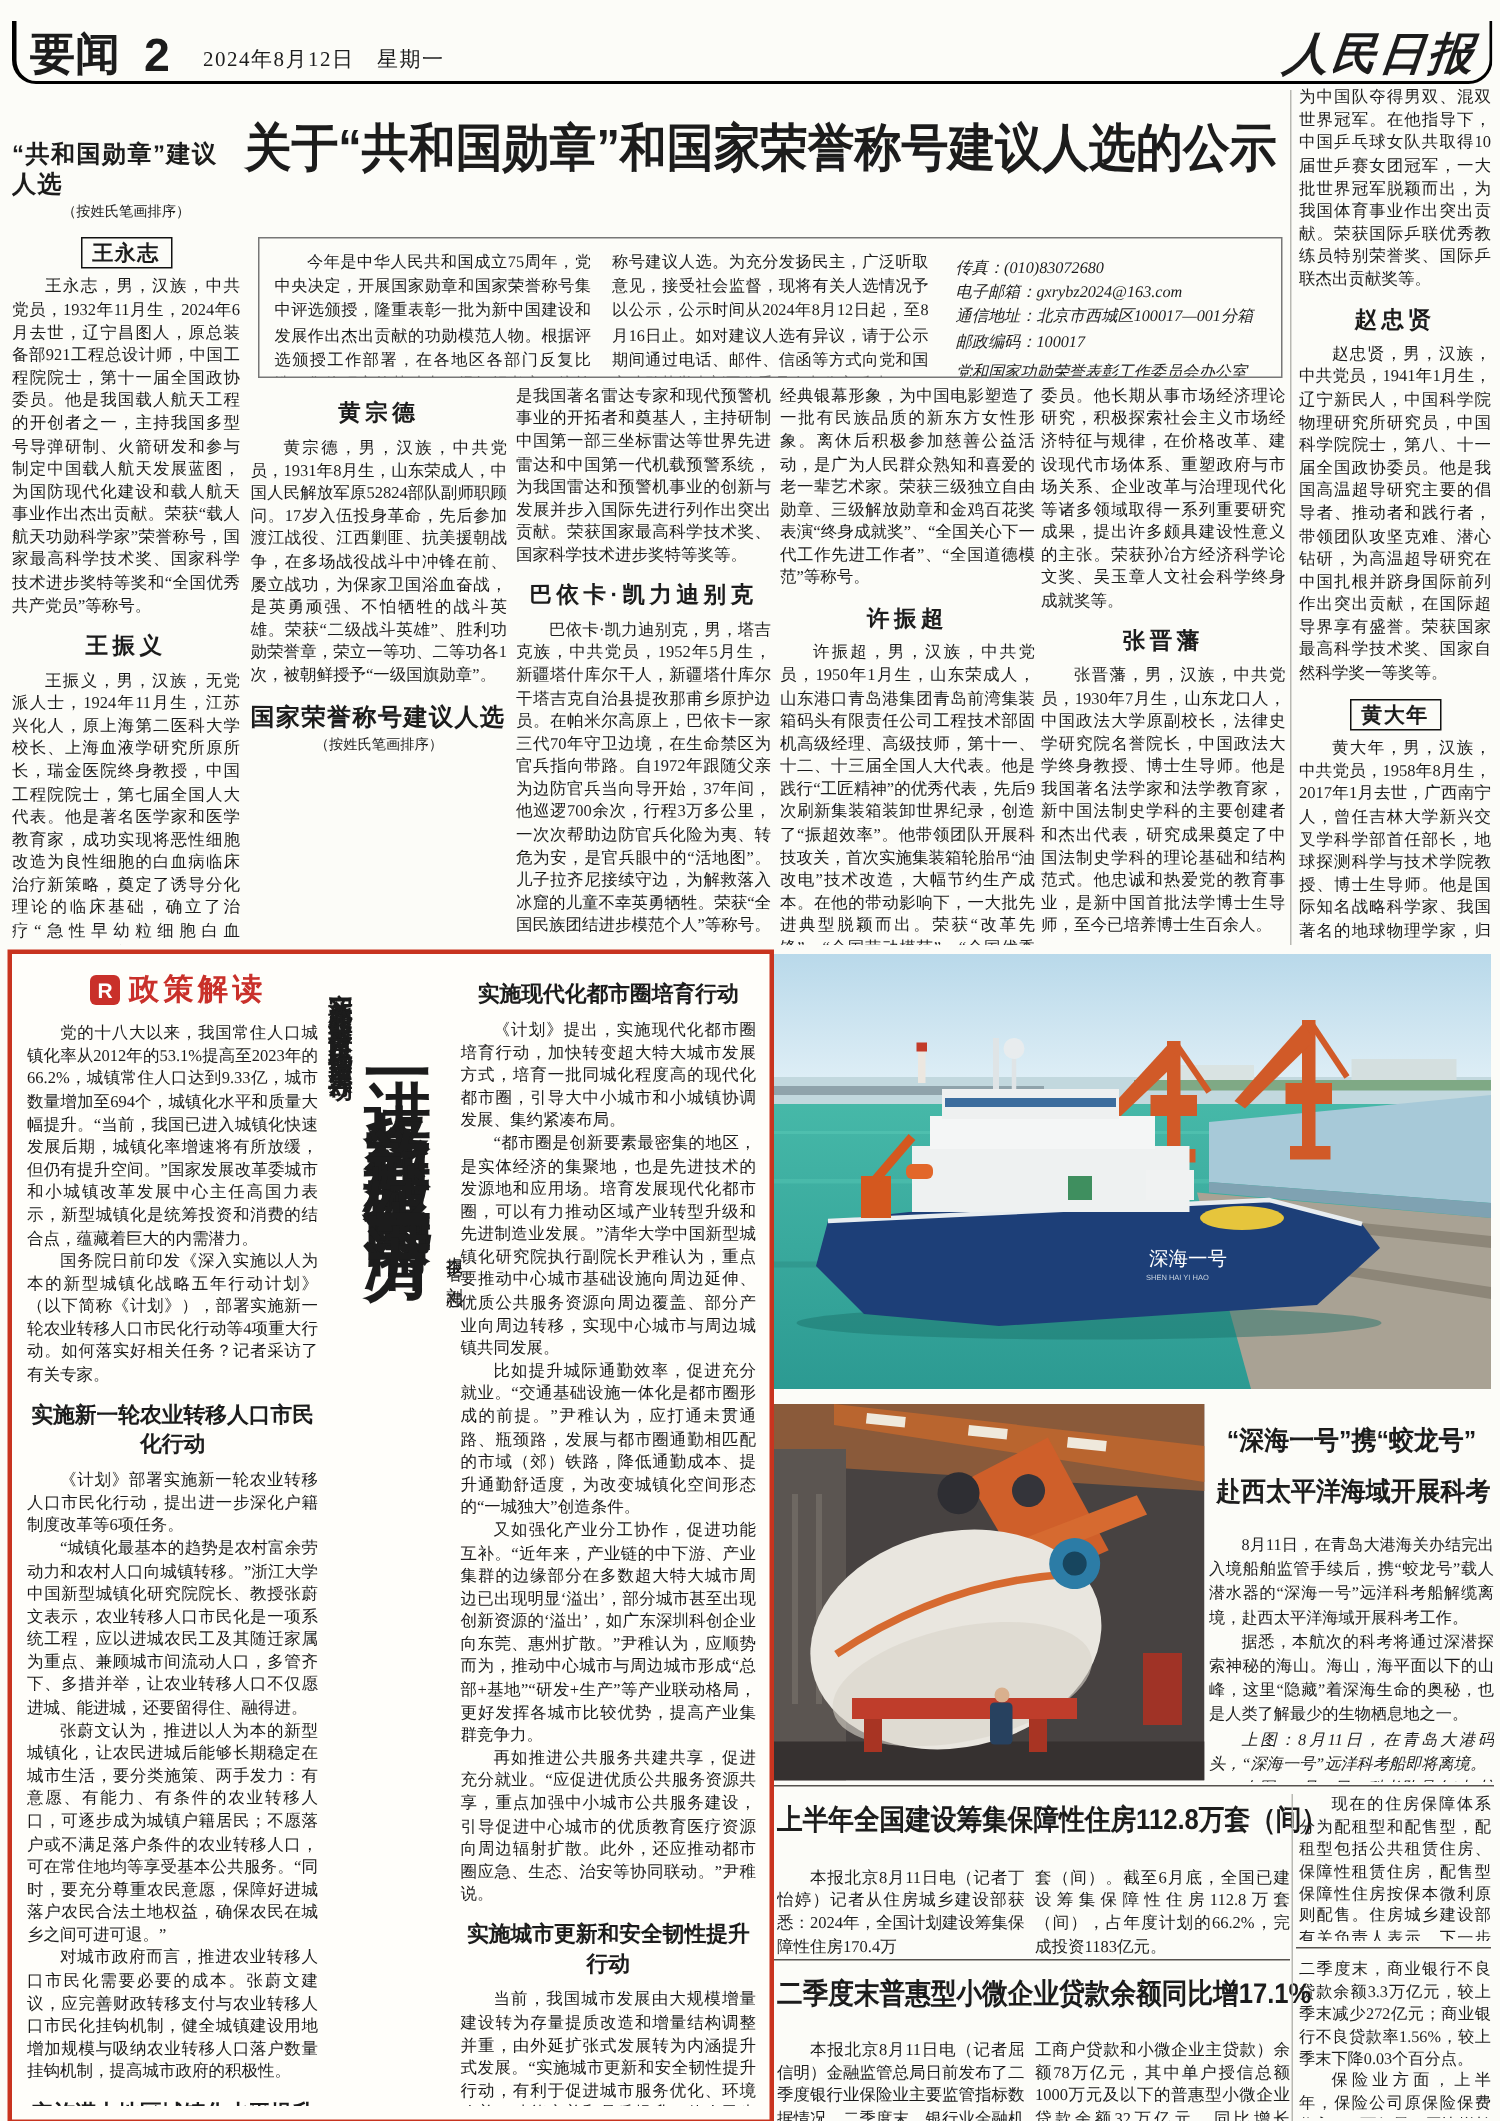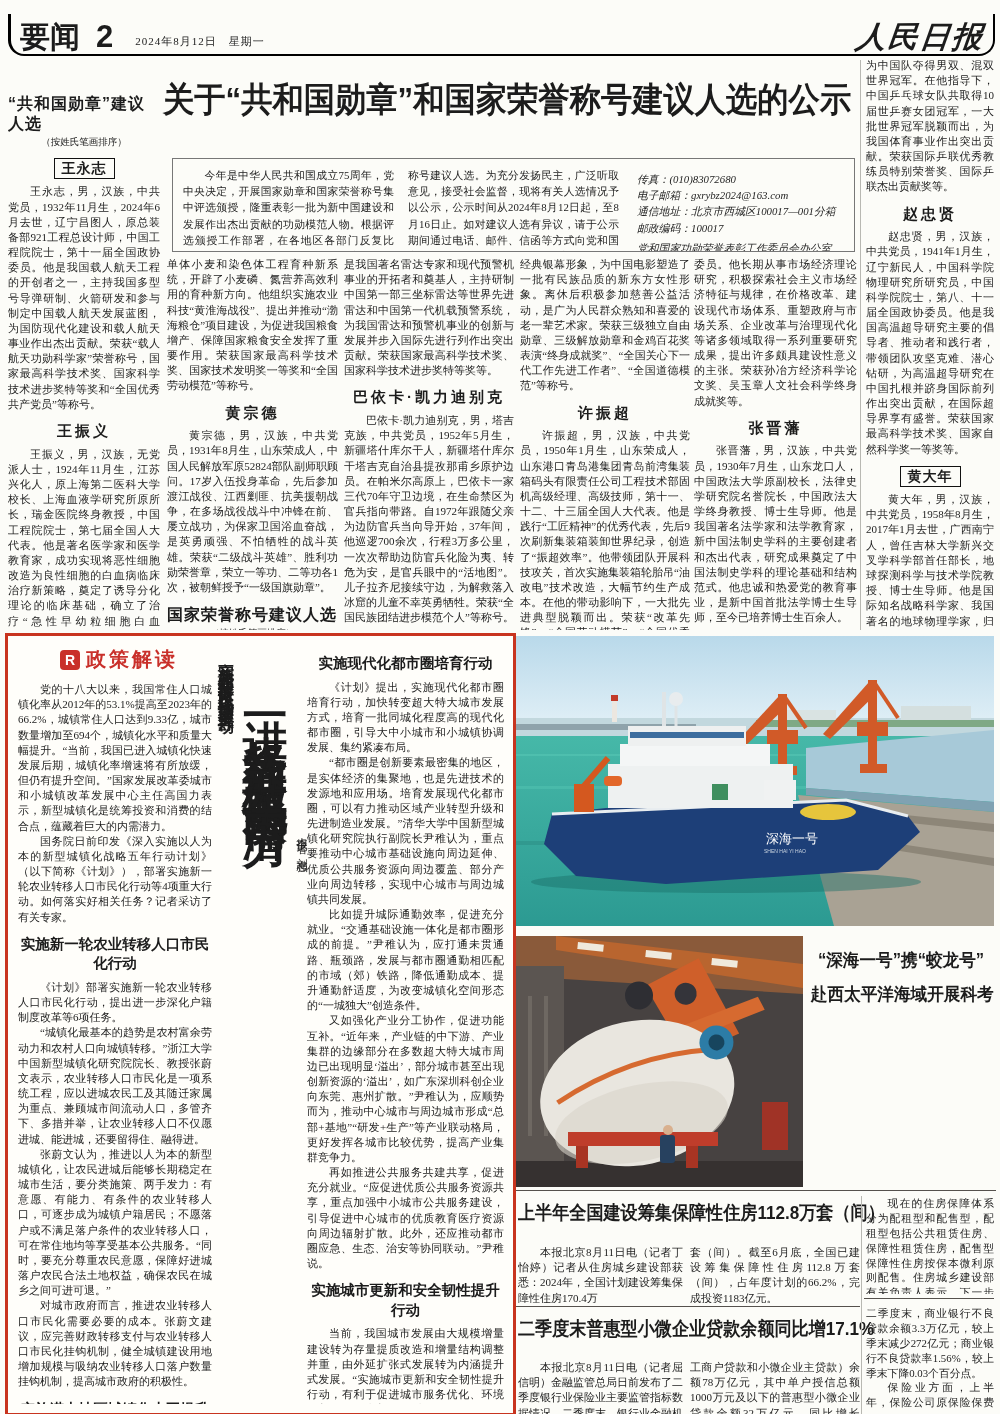--- a/index.html
+++ b/index.html
@@ -5,21 +5,21 @@
   html,body{margin:0;padding:0;background:#e8e8e4;}
   .page{position:relative;width:1000px;height:1414px;margin:0 auto;background:#fcfcf8;
         font-family:"Liberation Serif","DejaVu Serif",serif;color:#1c1c1c;overflow:hidden;}
   
   .mast-frame{position:absolute;left:8px;top:14px;width:982px;height:40px;
               border-left:3px solid #000;border-bottom:2.5px solid #000;border-right:2.5px solid #000;
               border-bottom-left-radius:16px;border-bottom-right-radius:16px;}
   .mast{position:absolute;left:16px;top:6px;width:972px;height:46px;display:flex;align-items:flex-end;}
   .mast-section{font-family:"Liberation Sans",sans-serif;font-weight:900;font-size:30px;line-height:1;margin-left:4px;}
   .mast-page{font-family:"Liberation Sans",sans-serif;font-weight:700;font-size:31px;line-height:1;margin-left:16px;}
-  .mast-date{font-size:11px;margin-left:22px;margin-bottom:3px;letter-spacing:1px;}
+  .mast-date{font-size:14px;margin-left:22px;margin-bottom:3px;letter-spacing:1px;}
   .mast-logo{margin-left:auto;margin-right:4px;font-weight:900;font-size:30px;line-height:1;
              font-style:italic;transform:skewX(-6deg);letter-spacing:2px;}
   
   .ann-headline{position:absolute;left:163px;top:74px;width:700px;margin:0;
                 font-family:"Liberation Sans",sans-serif;font-weight:900;font-size:34px;line-height:1.5;
                 white-space:nowrap;transform:scaleX(.92);transform-origin:left center;}
   .intro-box{position:absolute;left:172px;top:158px;width:661px;height:76px;border:1.2px solid #777;
              padding:8px 10px;display:flex;gap:14px;font-size:10.8px;line-height:1.5;overflow:hidden;}
   .intro-col{flex:1 1 0;text-align:justify;}
   .col{position:absolute;font-size:11px;line-height:1.38;text-align:justify;overflow:hidden;}
@@ -90,21 +90,20 @@
   </div>
   <div class="col" style="left:8px;top:84px;width:152px;height:546px">
       <div class="sec-head">“共和国勋章”建议人选</div>
       <div class="note">（按姓氏笔画排序）</div>
       <div class="boxname-wrap"><span class="boxname">王永志</span></div>
       <p class="para">王永志，男，汉族，中共党员，1932年11月生，2024年6月去世，辽宁昌图人，原总装备部921工程总设计师，中国工程院院士，第十一届全国政协委员。他是我国载人航天工程的开创者之一，主持我国多型号导弹研制、火箭研发和参与制定中国载人航天发展蓝图，为国防现代化建设和载人航天事业作出杰出贡献。荣获“载人航天功勋科学家”荣誉称号，国家最高科学技术奖、国家科学技术进步奖特等奖和“全国优秀共产党员”等称号。</p>
       <div class="name-head">王振义</div>
       <p class="para">王振义，男，汉族，无党派人士，1924年11月生，江苏兴化人，原上海第二医科大学校长、上海血液学研究所原所长，瑞金医院终身教授，中国工程院院士，第七届全国人大代表。他是著名医学家和医学教育家，成功实现将恶性细胞改造为良性细胞的白血病临床治疗新策略，奠定了诱导分化理论的临床基础，确立了治疗“急性早幼粒细胞白血病”的“上海方案”，为医学实践和理论创新作出了重大贡献。他放弃申请药物专利，无私公开治疗方案，使更多患者受益。他多年来奋战在医学教育一线，培育了大批优秀医学人才。荣获国家最高科学技术奖。</p>
     </div>
   <div class="col" style="left:167px;top:257px;width:171px;height:373px">
-      <p class="para cont">单体小麦和染色体工程育种新系统，开辟了小麦磷、氮营养高效利用的育种新方向。他组织实施农业科技“黄淮海战役”、提出并推动“渤海粮仓”项目建设，为促进我国粮食增产、保障国家粮食安全发挥了重要作用。荣获国家最高科学技术奖、国家技术发明奖一等奖和“全国劳动模范”等称号。</p>
       <div class="name-head">黄宗德</div>
       <p class="para">黄宗德，男，汉族，中共党员，1931年8月生，山东荣成人，中国人民解放军原52824部队副师职顾问。17岁入伍投身革命，先后参加渡江战役、江西剿匪、抗美援朝战争，在多场战役战斗中冲锋在前、屡立战功，为保家卫国浴血奋战，是英勇顽强、不怕牺牲的战斗英雄。荣获“二级战斗英雄”、胜利功勋荣誉章，荣立一等功、二等功各1次，被朝鲜授予“一级国旗勋章”。</p>
       <div class="sec-head">国家荣誉称号建议人选</div>
       <div class="note">（按姓氏笔画排序）</div>
     </div>
   <div class="col" style="left:344px;top:257px;width:170px;height:373px">
       <p class="para cont">是我国著名雷达专家和现代预警机事业的开拓者和奠基人，主持研制中国第一部三坐标雷达等世界先进雷达和中国第一代机载预警系统，为我国雷达和预警机事业的创新与发展并步入国际先进行列作出突出贡献。荣获国家最高科学技术奖、国家科学技术进步奖特等奖等。</p>
       <div class="name-head">巴依卡·凯力迪别克</div>
       <p class="para">巴依卡·凯力迪别克，男，塔吉克族，中共党员，1952年5月生，新疆塔什库尔干人，新疆塔什库尔干塔吉克自治县提孜那甫乡原护边员。在帕米尔高原上，巴依卡一家三代70年守卫边境，在生命禁区为官兵指向带路。自1972年跟随父亲为边防官兵当向导开始，37年间，他巡逻700余次，行程3万多公里，一次次帮助边防官兵化险为夷、转危为安，是官兵眼中的“活地图”。儿子拉齐尼接续守边，为解救落入冰窟的儿童不幸英勇牺牲。荣获“全国民族团结进步模范个人”等称号。</p>
     </div>
@@ -246,20 +245,26 @@
     </g>
     <rect x="52" y="196" width="150" height="14" fill="#bf3d2b"></rect>
     <rect x="60" y="210" width="12" height="22" fill="#a83423"></rect>
     <rect x="170" y="210" width="12" height="22" fill="#a83423"></rect>
     <circle cx="152" cy="194" r="5" fill="#d9b08e"></circle>
     <rect x="144" y="199" width="15" height="28" rx="3" fill="#27415f"></rect>
   </svg>
 
   <h2 class="sci-head" style="top:948px">“深海一号”携“蛟龙号”</h2>
   <h2 class="sci-head" style="top:982px">赴西太平洋海域开展科考</h2>
+  <div class="col" style="left:806px;top:1022px;width:190px;height:166px;font-size:10.8px;line-height:1.5">
+      <p class="para">8月11日，在青岛大港海关办结完出入境船舶监管手续后，携“蛟龙号”载人潜水器的“深海一号”远洋科考船解缆离境，赴西太平洋海域开展科考工作。</p>
+      <p class="para">据悉，本航次的科考将通过深潜探索神秘的海山。海山，海平面以下的山峰，这里“隐藏”着深海生命的奥秘，也是人类了解最少的生物栖息地之一。</p>
+      <p class="para cap">上图：8月11日，在青岛大港码头，“深海一号”远洋科考船即将离境。</p>
+      <p class="para cap">左图：8月11日，科考队员在对“蛟龙号”载人潜水器照明系统进行检查。</p>
+    </div>
 
   <div class="hrule" style="left:516px;top:1190px;width:480px"></div>
 
   <h2 class="story-head" style="left:518px;top:1200px">上半年全国建设筹集保障性住房112.8万套（间）</h2>
   <div class="col" style="left:518px;top:1245px;width:165px;height:58px">
       <p class="para">本报北京8月11日电（记者丁怡婷）记者从住房城乡建设部获悉：2024年，全国计划建设筹集保障性住房170.4万</p>
     </div>
   <div class="col" style="left:690px;top:1245px;width:170px;height:58px">
       <p class="para cont">套（间）。截至6月底，全国已建设筹集保障性住房112.8万套（间），占年度计划的66.2%，完成投资1183亿元。</p>
     </div>

